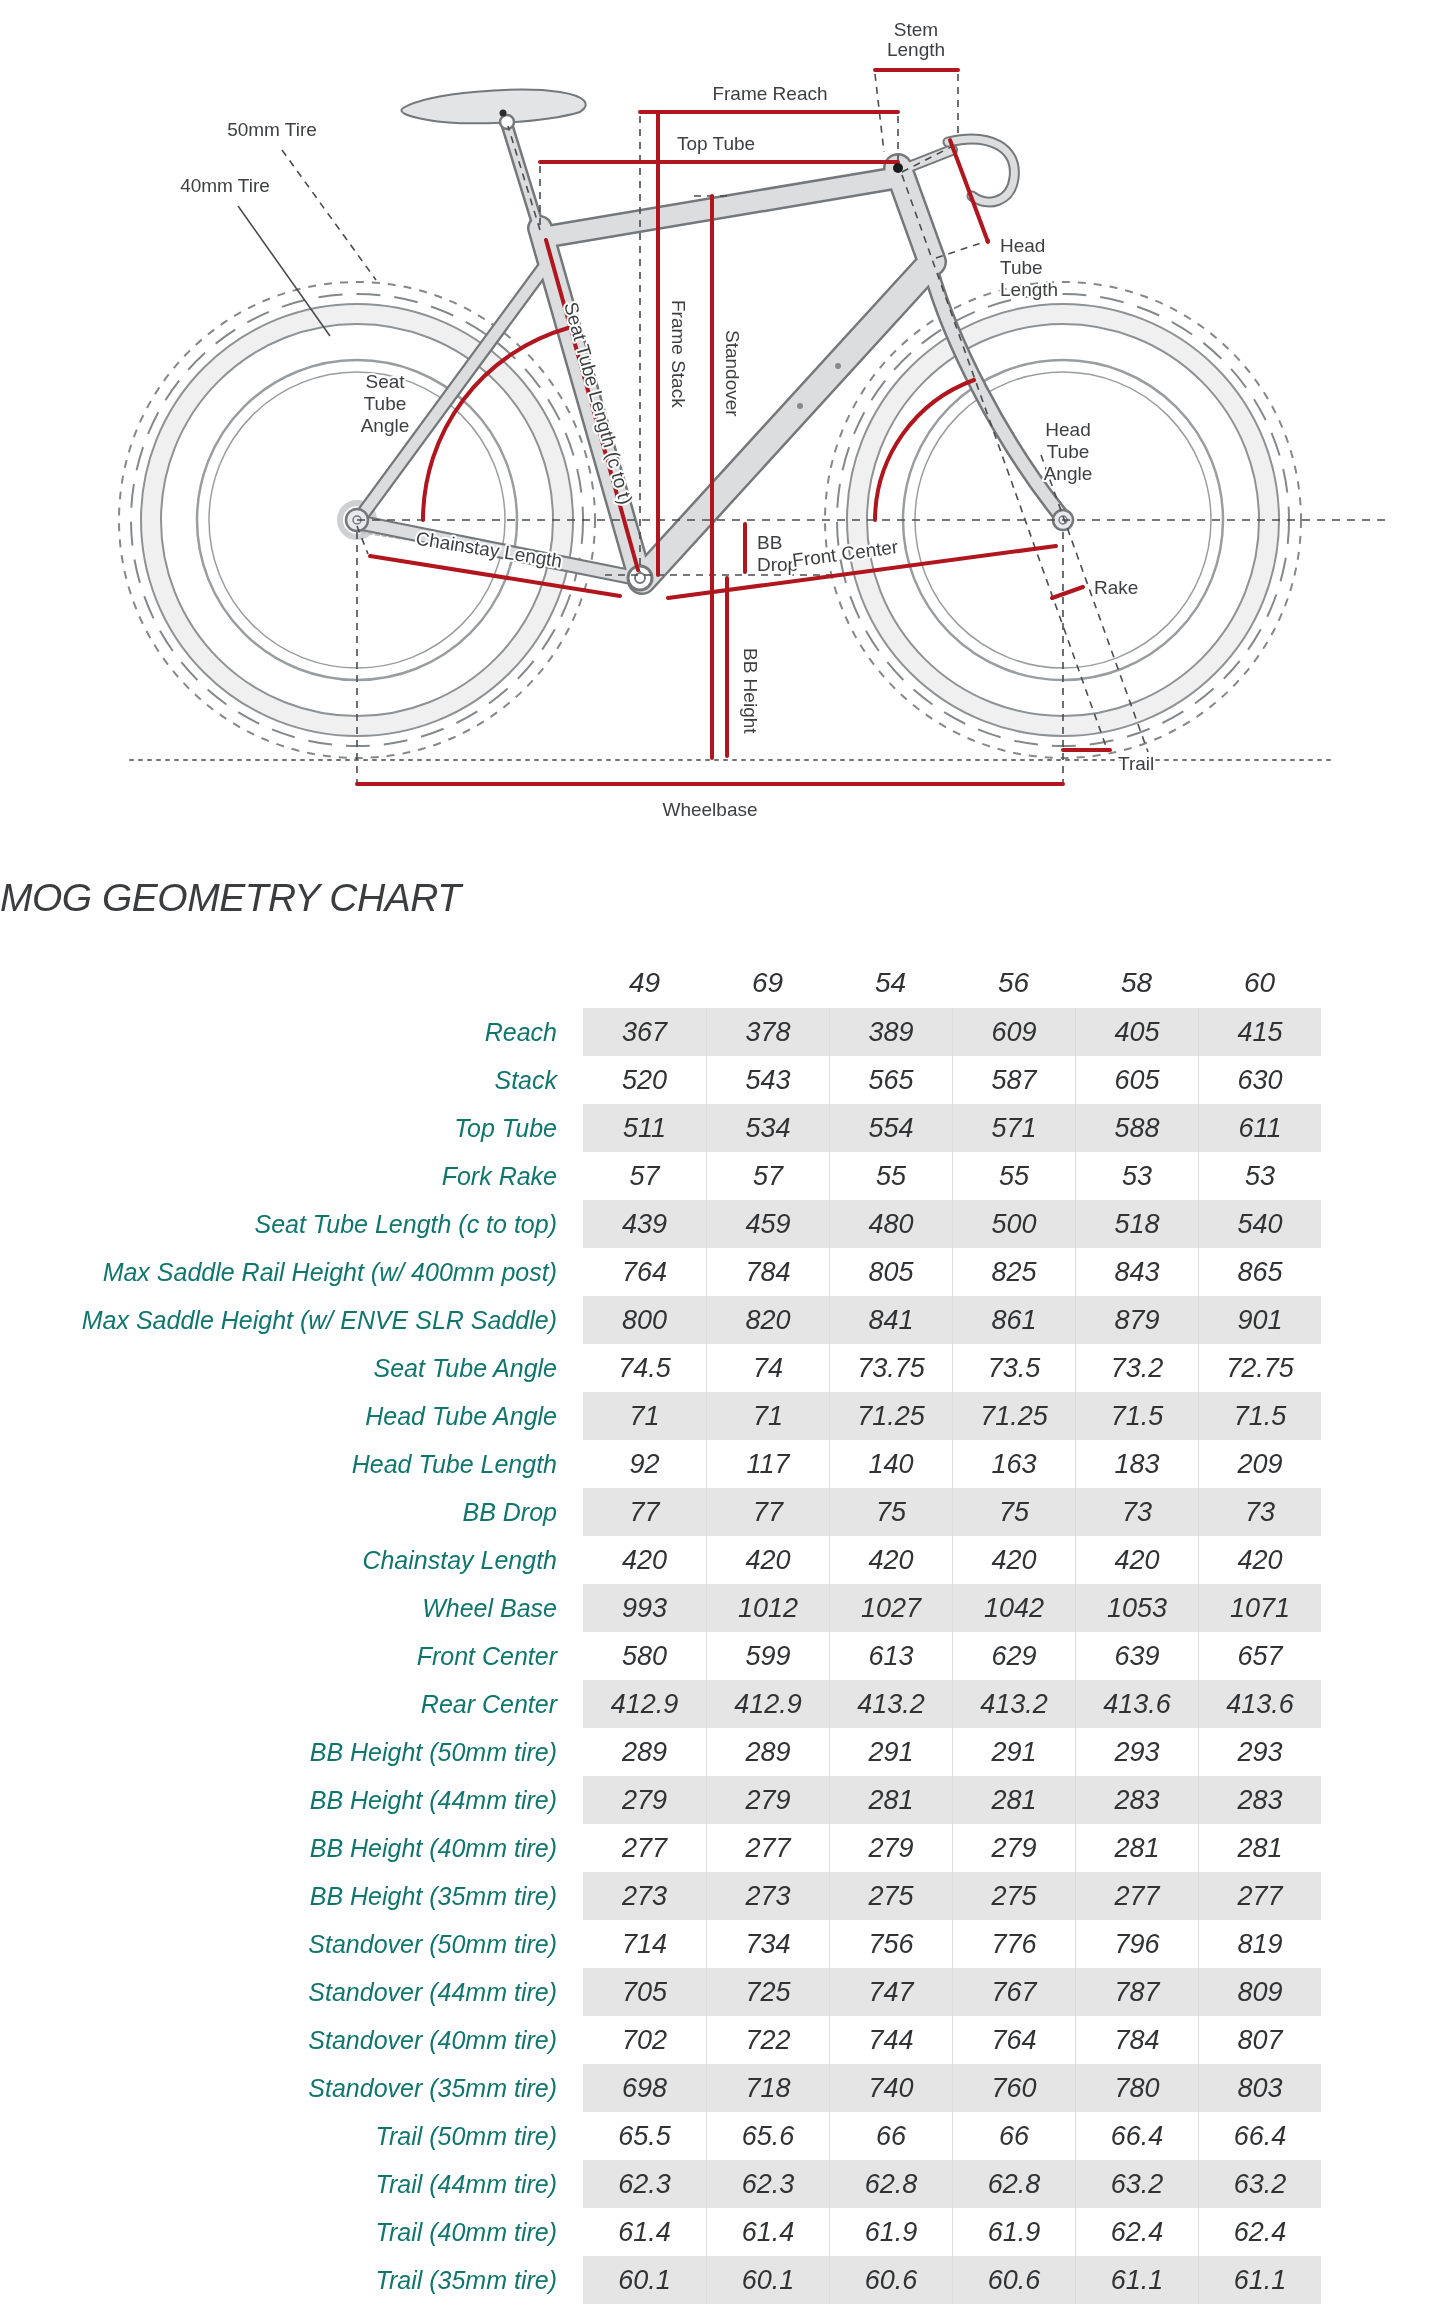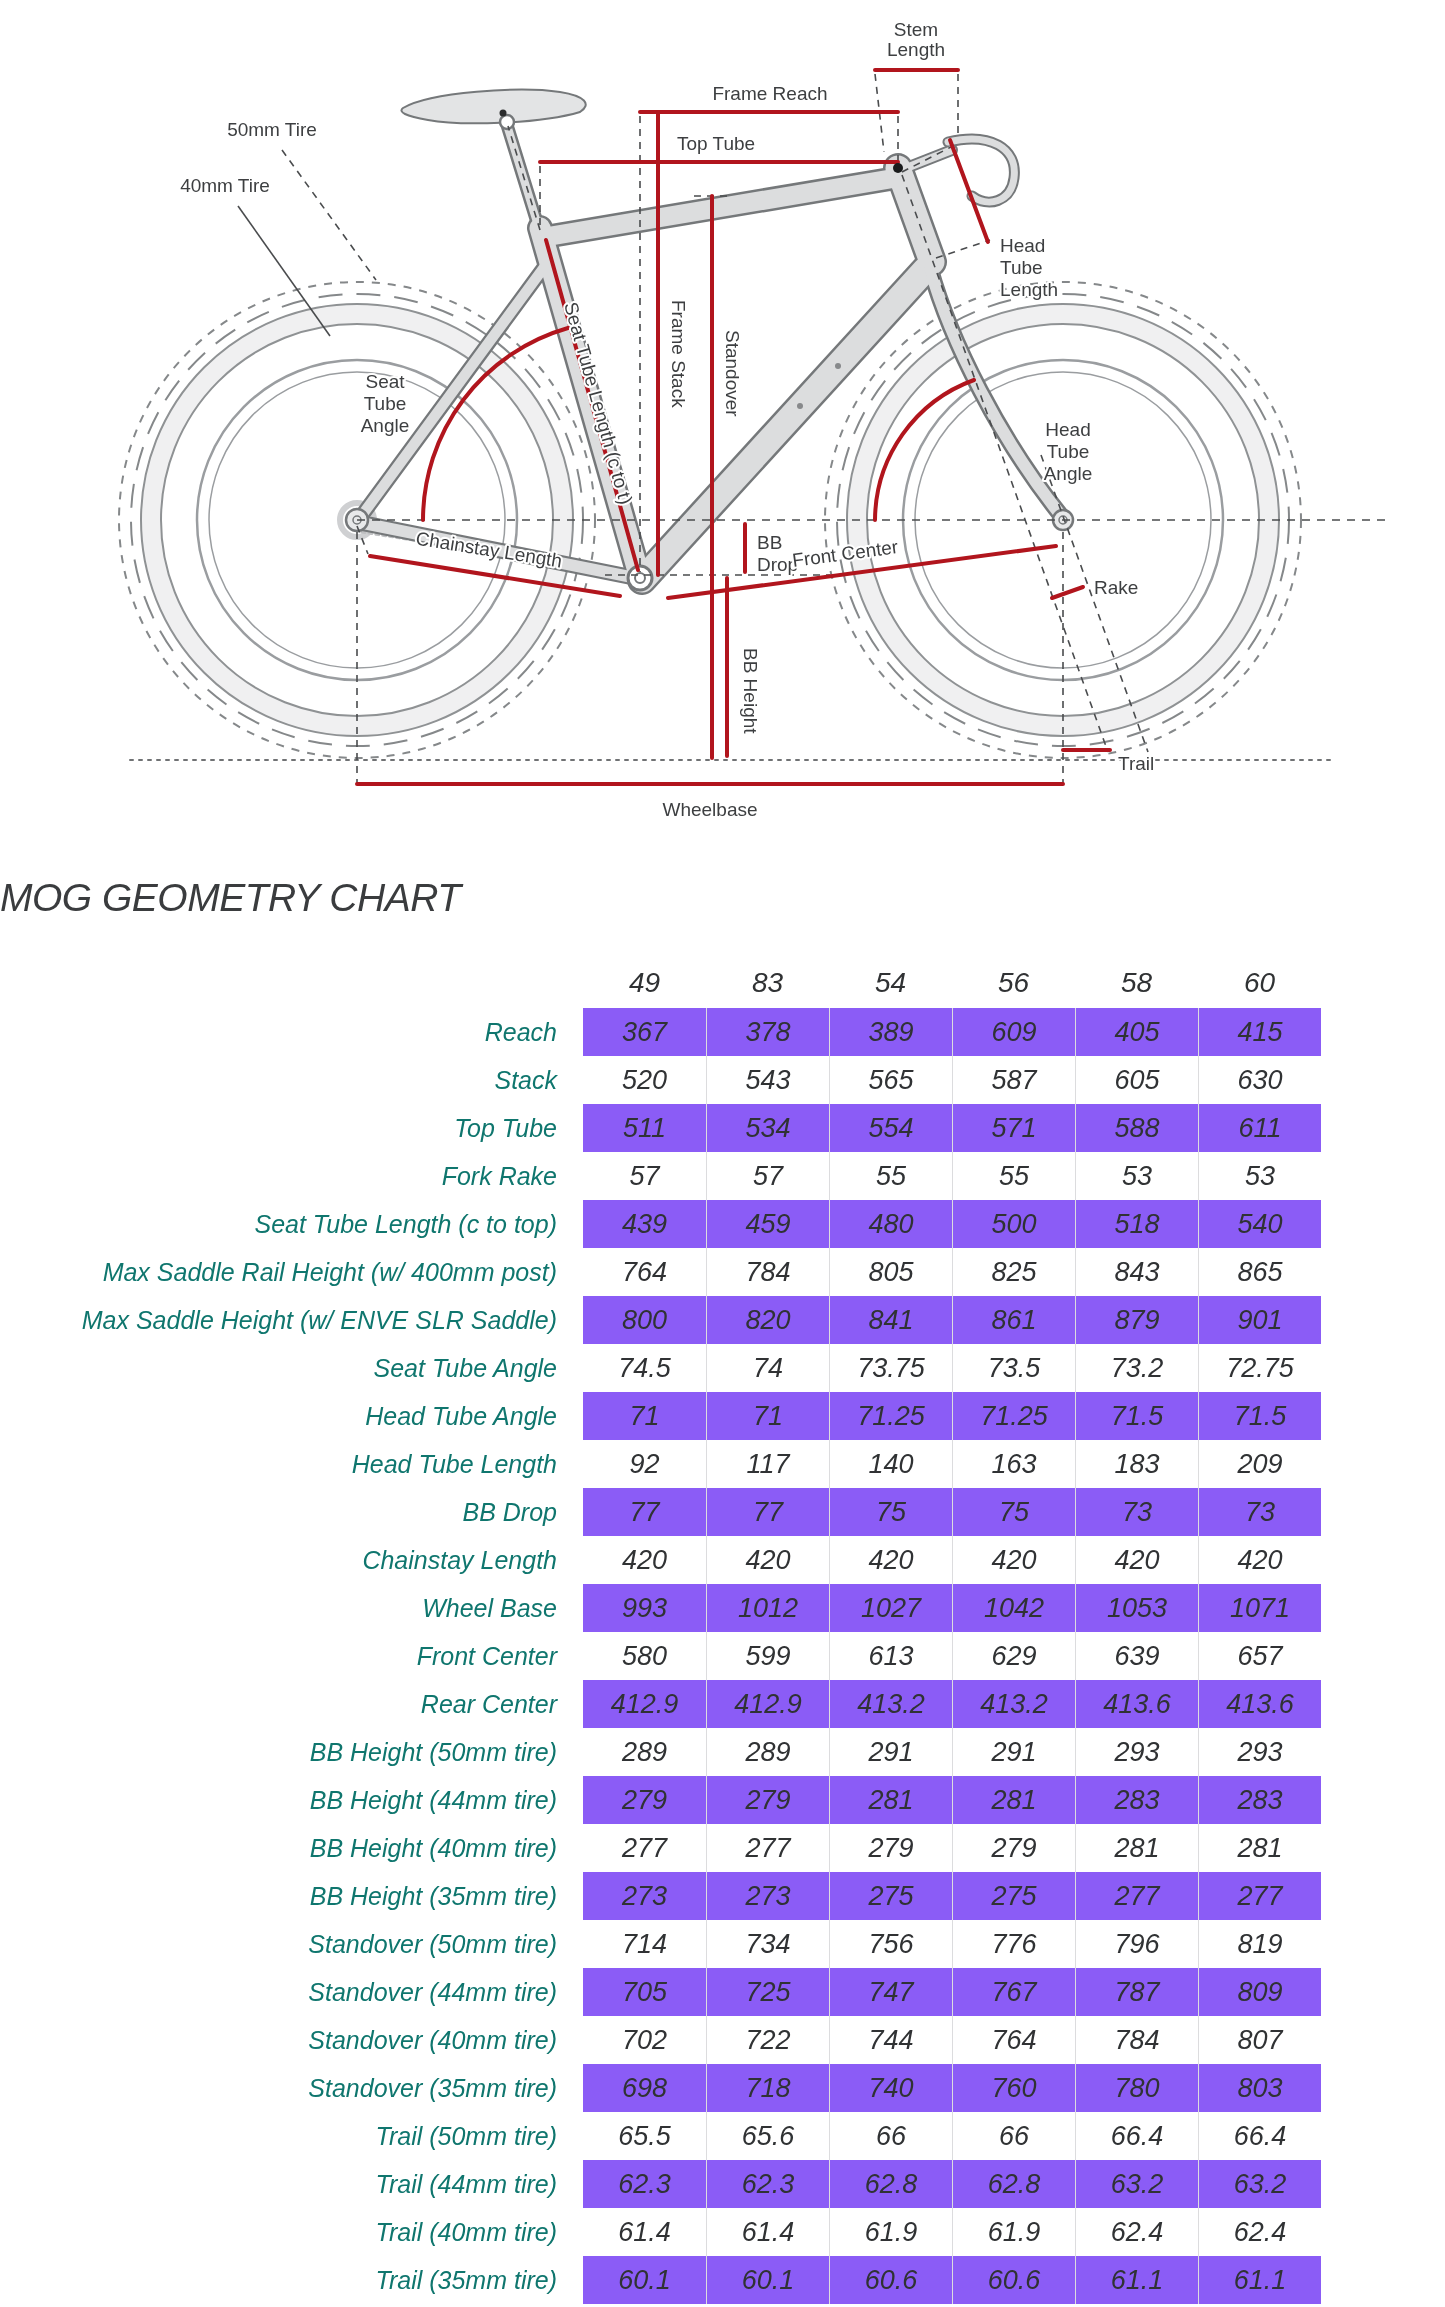--- a/index.html
+++ b/index.html
@@ -22,21 +22,21 @@
   .geo-table { position:absolute; left:60px; top:958px; width:1325px; font-style:italic; }
   .thead { display:flex; height:50px; align-items:center; }
   .thead .rlabel { width:523px; }
   .thead .cell { width:123px; text-align:center; font-size:28px; color:#303234; }
   .trow { display:flex; height:48px; }
   .rlabel {
     width:523px; box-sizing:border-box; padding-right:26px; text-align:right;
     line-height:48px; font-size:25px; color:#0f766e; white-space:nowrap;
   }
   .vals { display:flex; }
-  .trow.odd .vals { background:#8b5cf6; }
+  .trow.odd .vals { background:#e5e5e5; }
   .vals .cell {
     width:123px; box-sizing:border-box; text-align:center; line-height:48px;
     font-size:27px; color:#303234;
   }
   .vals .cell + .cell { border-left:1px solid #dcdcde; }
 </style>
 </head>
 <body>
 
 <div class="page">
@@ -191,21 +191,21 @@
   </div>
 
   <div class="title-row">
     <h1>MOG GEOMETRY CHART</h1>
   </div>
 
   <div class="geo-table">
     <div class="thead">
       <div class="rlabel"></div>
       <div class="cell">49</div>
-      <div class="cell">83</div>
+      <div class="cell">69</div>
       <div class="cell">54</div>
       <div class="cell">56</div>
       <div class="cell">58</div>
       <div class="cell">60</div>
     </div>
     <div id="geo-rows">
         <div class="trow odd">
           <div class="rlabel">Reach</div>
           <div class="vals">
             <div class="cell">367</div>

